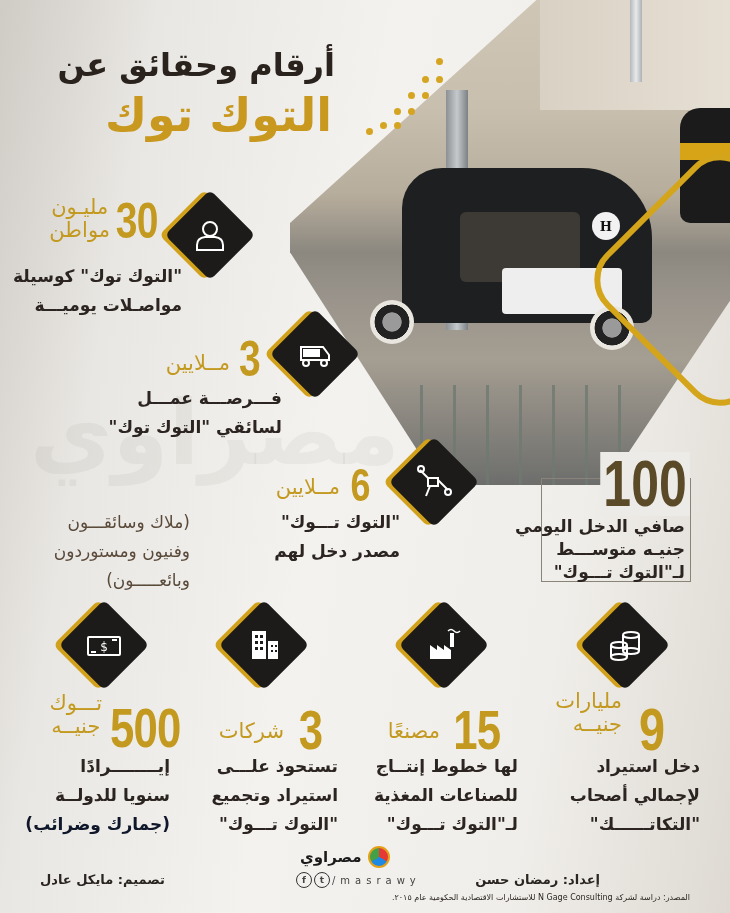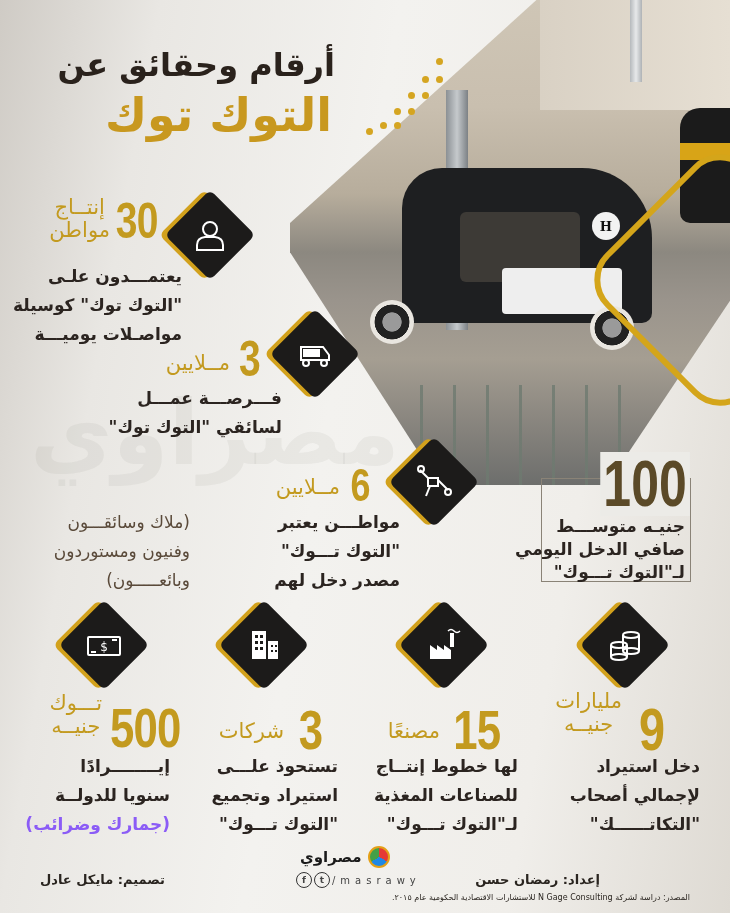--- a/index.html
+++ b/index.html
@@ -167,25 +167,24 @@
     <div class="front"></div>
   <svg viewBox="0 0 36 36" fill="none" stroke="#fff" stroke-width="2">
       <circle cx="18" cy="12" r="7"></circle>
       <path d="M5 33 v-5 q0 -7 8 -8 h10 q8 1 8 8 v5 z"></path>
     </svg>
 </div>
 <div class="stat" style="right:572px;top:196px">
   <span class="big" style="font-size:50px">30</span>
 </div>
 <div class="stat" style="right:620px;top:196px;text-align:center">
-  <div class="unit">إنتــاج</div>
+  <div class="unit">مليـون</div>
   <div class="unit">مواطن</div>
 </div>
 <div class="stat" style="right:548px;top:262px">
-  <div class="desc">يعتمـــدون علـى</div>
   <div class="desc">"التوك توك" كوسيلة</div>
   <div class="desc">مواصـلات يوميـــة</div>
 </div>
 
 <div class="icon-d" style="left:283px;top:322px">
   <div class="back"></div>
     <div class="front"></div>
   <svg viewBox="0 0 36 36" fill="none" stroke="#fff" stroke-width="2">
       <path d="M4 24 v-13 h22 l6 8 v5 z"></path>
       <rect x="7" y="14" width="7" height="6" fill="#fff"></rect>
@@ -217,35 +216,34 @@
       <circle cx="32" cy="28" r="3"></circle>
     </svg>
 </div>
 <div class="stat" style="right:360px;top:462px">
   <span class="big" style="font-size:46px">6</span>
 </div>
 <div class="stat" style="right:390px;top:476px">
   <div class="unit">مــلايين</div>
 </div>
 <div class="stat" style="right:330px;top:508px">
-  <div class="desc">مواطـــن يعتبر</div>
   <div class="desc">"التوك تـــوك"</div>
   <div class="desc">مصدر دخل لهم</div>
 </div>
 <div class="stat" style="right:540px;top:508px">
   <div class="desc-light">(ملاك وسائقـــون</div>
   <div class="desc-light">وفنيون ومستوردون</div>
   <div class="desc-light">وبائعـــــون)</div>
 </div>
 
 <div class="box100"></div>
 <div class="n100">100</div>
 <div class="stat" style="right:45px;top:515px">
+  <div class="desc" style="line-height:23px">صافي الدخل اليومي</div>
   <div class="desc" style="line-height:23px">جنيـه متوســـط</div>
-  <div class="desc" style="line-height:23px">صافي الدخل اليومي</div>
   <div class="desc" style="line-height:23px">لـ"التوك تـــوك"</div>
 </div>
 
 <div class="icon-d" style="left:593px;top:613px">
   <div class="back"></div>
     <div class="front"></div>
   <svg viewBox="0 0 36 36" fill="none" stroke="#fff" stroke-width="2">
       <ellipse cx="24" cy="8" rx="8" ry="3"></ellipse>
       <path d="M16 8 v16 M32 8 v16"></path>
       <ellipse cx="24" cy="24" rx="8" ry="3"></ellipse>
@@ -289,21 +287,21 @@
   <svg viewBox="0 0 36 36" fill="none" stroke="#fff" stroke-width="2">
       <rect x="2" y="10" width="32" height="18" rx="1"></rect>
       <text x="18" y="24" fill="#fff" stroke="none" font-size="12" text-anchor="middle" font-family="DejaVu Sans, sans-serif">$</text>
       <path d="M5 25 h5 M26 13 h5"></path>
     </svg>
 </div>
 
 <div class="stat" style="right:66px;top:700px">
   <span class="big" style="font-size:60px">9</span>
 </div>
-<div class="stat" style="right:108px;top:690px;text-align:center">
+<div class="stat" style="right:108px;top:690px;text-align:right">
   <div class="unit">مليارات</div>
   <div class="unit">جنيــه</div>
 </div>
 <div class="stat" style="right:30px;top:752px">
   <div class="desc">دخل استيراد</div>
   <div class="desc">لإجمالي أصحاب</div>
   <div class="desc">"التكاتــــــك"</div>
 </div>
 
 <div class="stat" style="right:230px;top:702px">
@@ -333,21 +331,21 @@
 <div class="stat" style="right:550px;top:700px">
   <span class="big" style="font-size:56px">500</span>
 </div>
 <div class="stat" style="right:628px;top:692px;text-align:center">
   <div class="unit">تـــوك</div>
   <div class="unit">جنيــه</div>
 </div>
 <div class="stat" style="right:560px;top:752px">
   <div class="desc">إيــــــــرادًا</div>
   <div class="desc">سنويا للدولــة</div>
-  <div class="desc" style="color:#8b5cf6">(جمارك وضرائب)</div>
+  <div class="desc" style="color:#0f172a">(جمارك وضرائب)</div>
 </div>
 
 <div class="brand">
   <span class="brand-name">مصراوي</span>
   <span class="brand-logo"></span>
 </div>
 <div class="social">
   <span class="soc-ic">f</span>
   <span class="soc-ic">t</span>
   <span>/masrawy</span>

